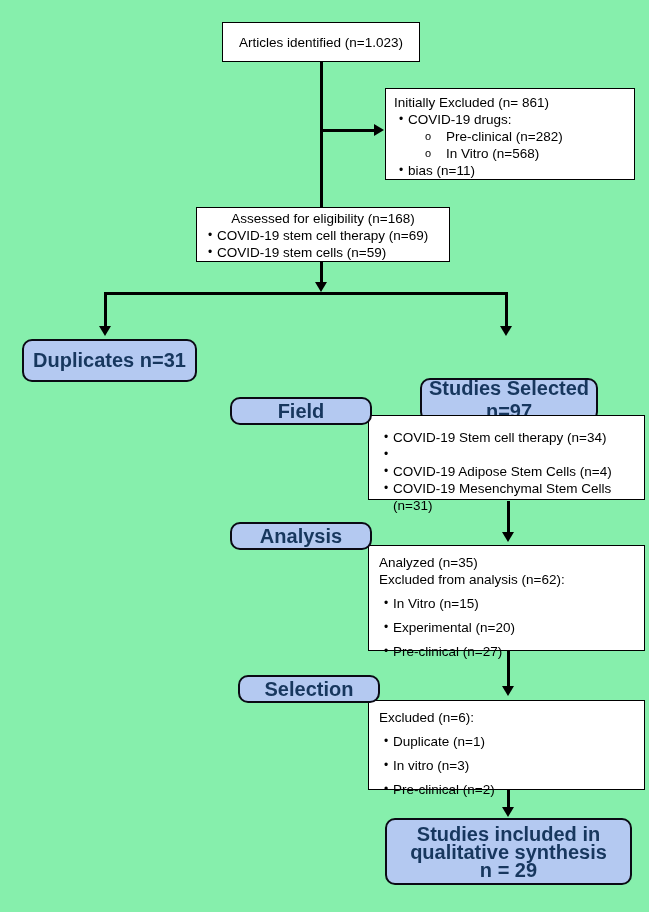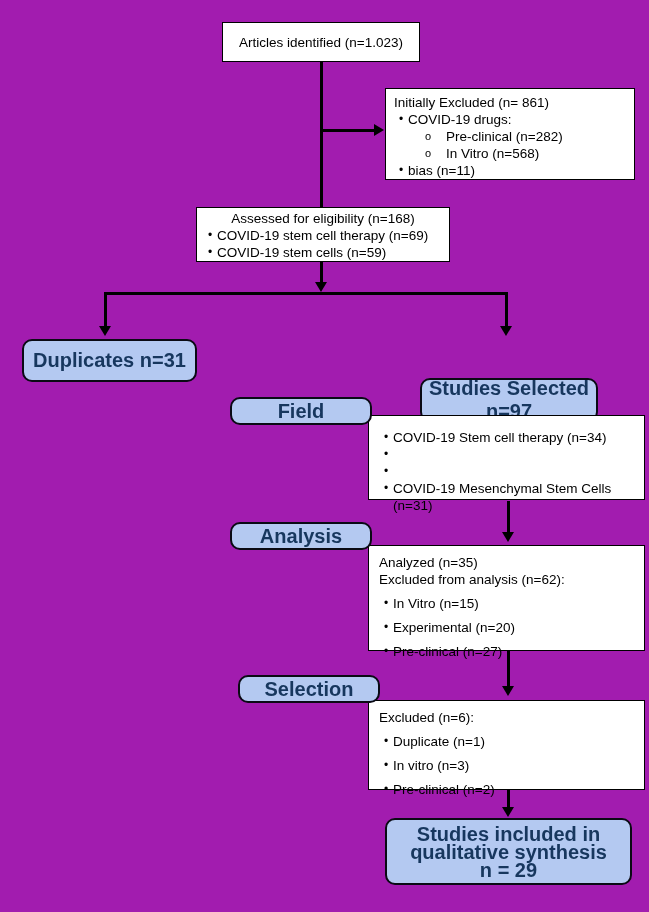--- a/index.html
+++ b/index.html
@@ -1,17 +1,17 @@
 <!DOCTYPE html>
 <html><head>
 <meta charset="utf-8">
 <style>
   html,body{margin:0;padding:0;background:#ffffff;}
   .canvas{
-    position:relative;width:649px;height:912px;background:#a21caf;
+    position:relative;width:649px;height:912px;background:#86efac;
     font-family:"Liberation Sans",sans-serif;color:#000;overflow:hidden;
   }
   
   .box{
     position:absolute;background:#fff;border:1.5px solid #000;
     font-size:13.5px;line-height:17px;box-sizing:border-box;
   }
   
   .bluebox{
     position:absolute;background:#B4C9F1;border:2px solid #0a0a14;border-radius:10px;
@@ -118,20 +118,21 @@
   <div class="box list-z" style="left:368px;top:415px;width:277px;height:85px;padding:13px 6px 0 10px;">
     <div class="li">
       <span class="blt">•</span>
       <span>COVID-19 Stem cell therapy (n=34)</span>
     </div>
     <div class="li">
       <span class="blt">•</span>
     </div>
     <div class="li">
       <span class="blt">•</span>
+      <span>COVID-19 Adipose Stem Cells (n=4)</span>
     </div>
     <div class="li">
       <span class="blt">•</span>
       <span>COVID-19 Mesenchymal Stem Cells (n=31)</span>
     </div>
   </div>
 
   <div class="bluebox lab-z" style="left:230px;top:522px;width:142px;height:28px;">
     <span>Analysis</span>
   </div>

